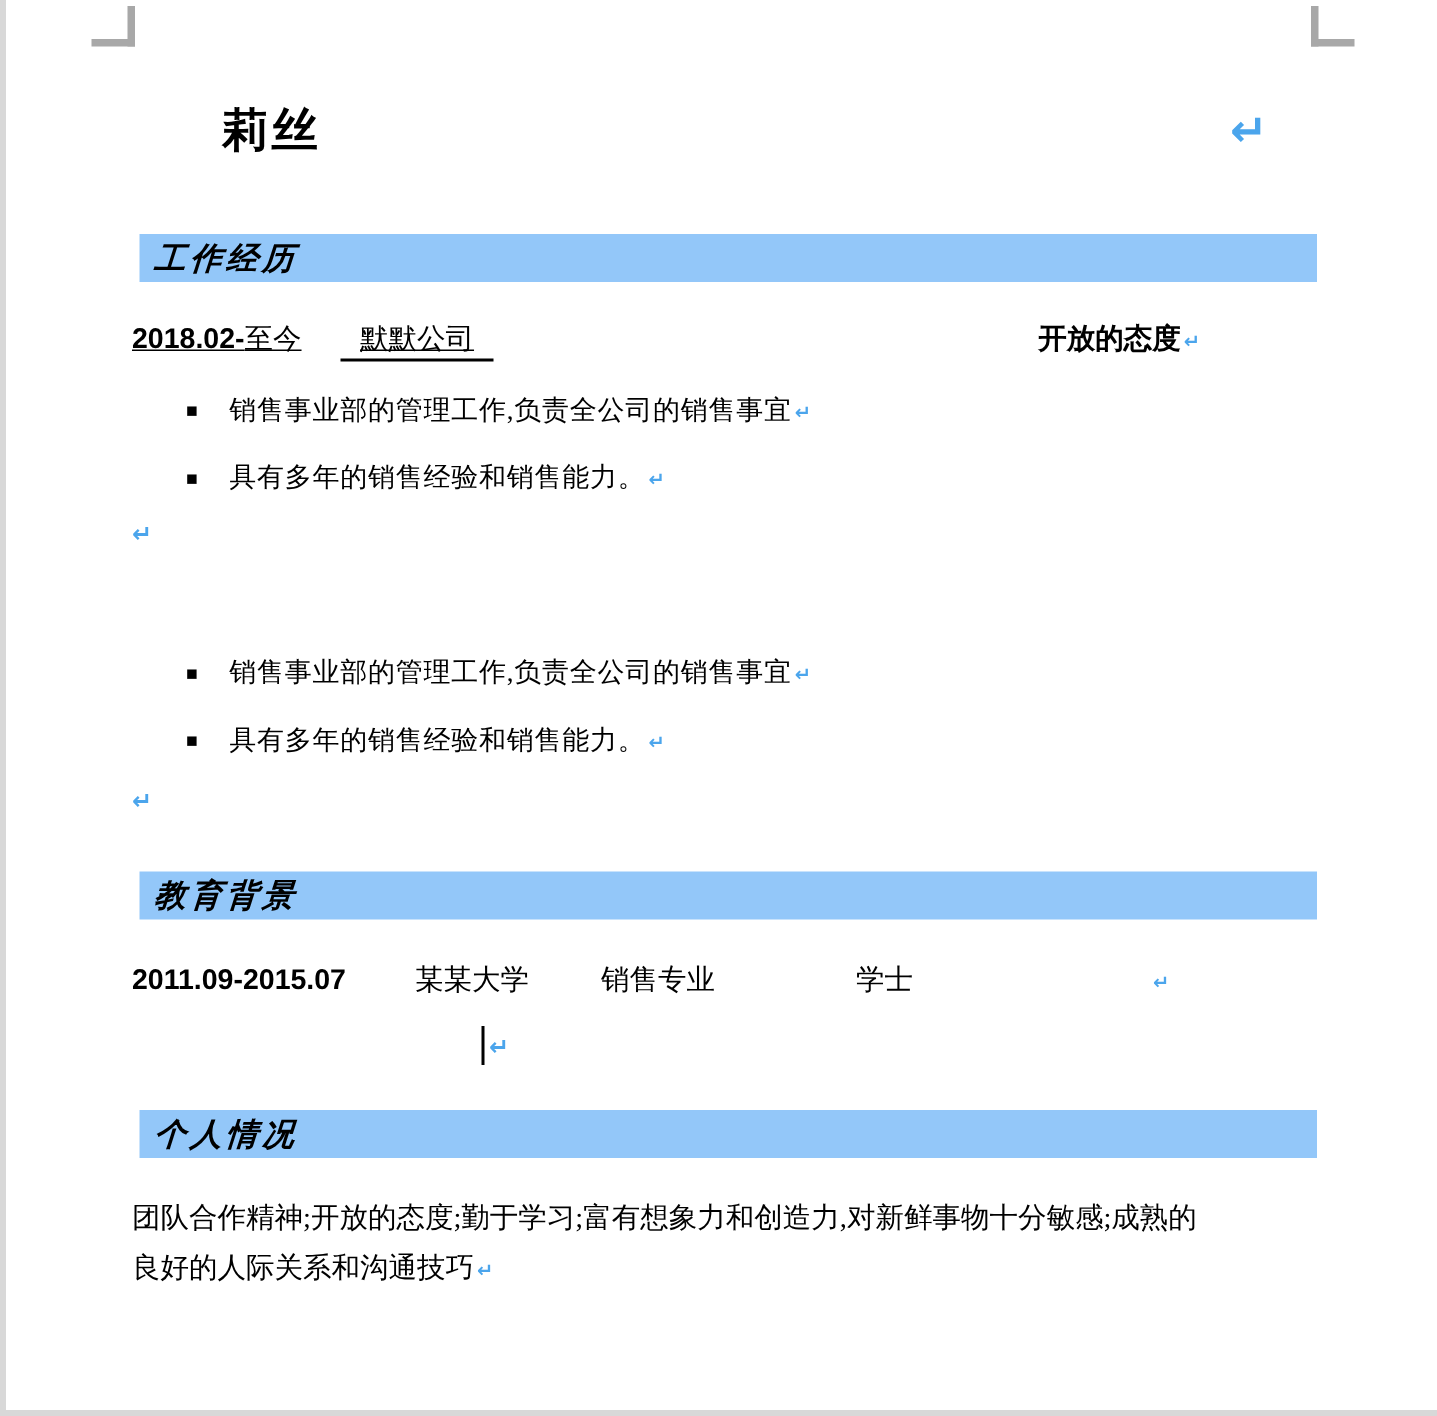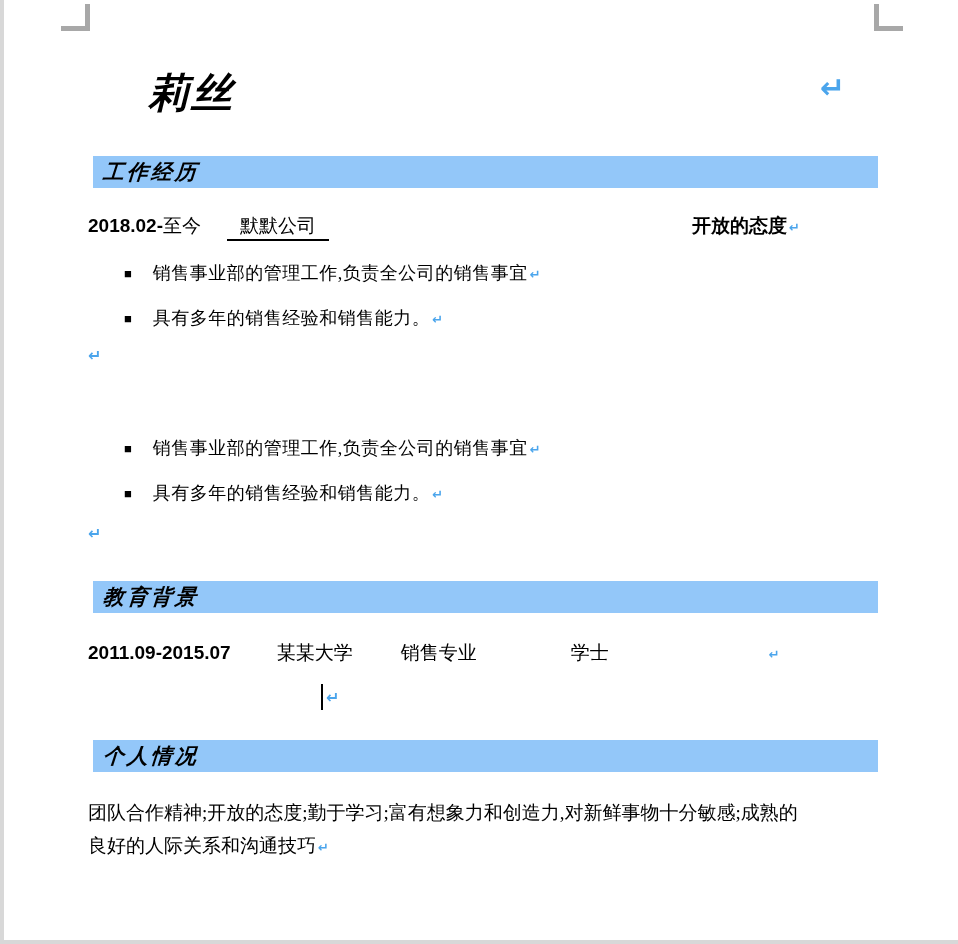--- a/index.html
+++ b/index.html
@@ -17,22 +17,22 @@
   
   .edge-left{position:absolute;left:0;top:0;width:4px;height:944px;background:var(--edge-gray);}
   .edge-bottom{position:absolute;left:0;bottom:0;width:958px;height:4px;background:var(--edge-gray);}
 
   
   .marker{position:absolute;width:29px;height:27px;}
   .marker.tl{left:61px;top:4px;border-right:5px solid var(--marker-gray);border-bottom:5px solid var(--marker-gray);}
   .marker.tr{left:874px;top:4px;border-left:5px solid var(--marker-gray);border-bottom:5px solid var(--marker-gray);}
 
   
-  .doc-name{position:absolute;left:148px;top:66px;font-size:41px;font-weight:900;
-    font-family:"Liberation Sans","DejaVu Sans",sans-serif;letter-spacing:2px;font-style:italic;}
+  .doc-name{position:absolute;left:148px;top:66px;font-size:31px;font-weight:900;
+    font-family:"Liberation Sans","DejaVu Sans",sans-serif;letter-spacing:2px;}
   .contact{position:absolute;left:543px;top:63px;font-size:15px;line-height:26px;}
   .contact .row{white-space:nowrap;}
   .lbl{font-family:"Liberation Sans","DejaVu Sans",sans-serif;font-weight:700;}
   .email-link{color:var(--link-blue);text-decoration:underline;font-weight:700;
     font-family:"Liberation Sans","DejaVu Sans",sans-serif;margin-left:14px;}
   .phone-val{font-family:"Liberation Sans","DejaVu Sans",sans-serif;font-weight:700;}
 
   
   .pilcrow{color:var(--pilcrow-blue);font-weight:700;font-family:"DejaVu Sans",sans-serif;}
   .pilcrow.sm{font-size:13px;margin-left:2px;}
@@ -48,21 +48,21 @@
     padding-left:10px;transform:skewX(-4deg);}
   .bar-work{top:156px;}
   .bar-edu{top:581px;}
   .bar-personal{top:740px;}
 
   
   .entry-row{position:absolute;left:88px;width:712px;display:flex;justify-content:space-between;
     align-items:baseline;font-size:19px;}
   .entry1{top:213px;}
   .entry2{top:392px;}
-  .entry-left{display:flex;align-items:baseline;}
+  .entry-left{display:flex;align-items:baseline;text-decoration:underline;}
   .date-sans{font-family:"Liberation Sans","DejaVu Sans",sans-serif;font-weight:700;}
   .company{border-bottom:2px solid #000;padding:0 13px;margin-left:26px;white-space:nowrap;}
   .role{font-weight:700;white-space:nowrap;}
 
   .bullet-row{position:absolute;left:124px;font-size:18px;letter-spacing:0.5px;white-space:nowrap;}
   .bullet-sq{font-size:13px;margin-right:21px;letter-spacing:0;vertical-align:1px;}
   .b1{top:261px;} .b2{top:306px;} .b3{top:436px;} .b4{top:481px;}
 
   
   .edu-row{position:absolute;left:88px;top:640px;font-size:19px;white-space:nowrap;}

